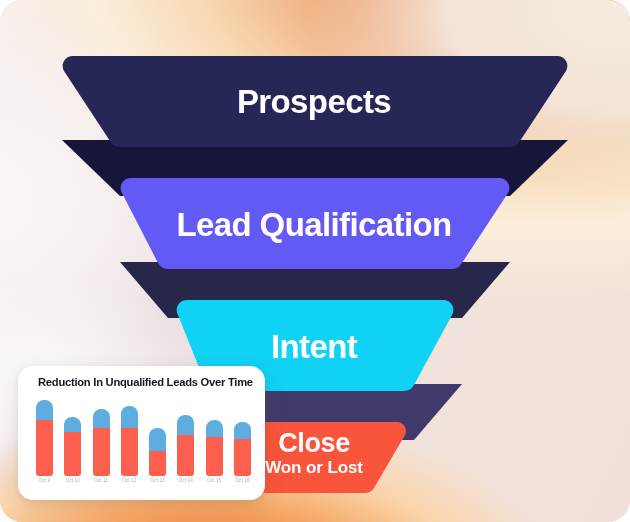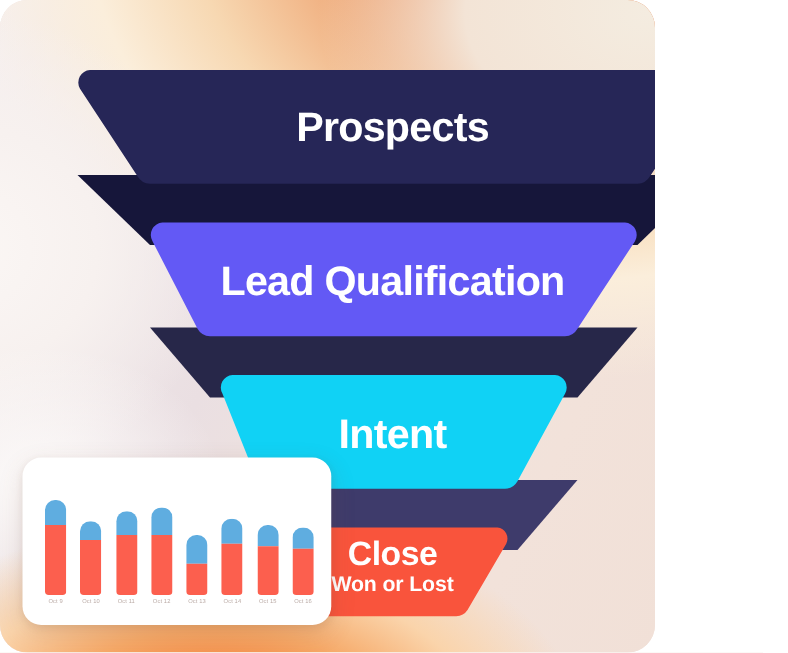--- a/index.html
+++ b/index.html
@@ -9,21 +9,21 @@
   }
   body {
     width: 630px;
     height: 522px;
     overflow: hidden;
     font-family: "Liberation Sans", sans-serif;
   }
 
   #stage {
     position: relative;
-    width: 524px;
+    width: 630px;
     height: 522px;
     border-radius: 22px;
     overflow: hidden;
     background: #f0e0d8;
   }
 
   
   .bg-layer {
     position: absolute;
     inset: 0;
@@ -222,20 +222,21 @@
 
         <text class="stage-label stage-label-close" x="314" y="452">Close</text>
 
         <text class="stage-label stage-label-sub" x="314" y="473">Won or Lost</text>
 
       </g>
     </svg>
   </div>
 
   <div id="chart-card">
+    <div id="chart-title">Reduction In Unqualified Leads Over Time</div>
 
     <div id="chart-plot">
         <div class="bar-col" style="left: 0px;">
           <div class="bar-stack" style="height: 76.44px;">
             <div class="seg-top" style="height: 26.5306%; background: rgb(95, 173, 224);"></div>
             <div class="seg-bottom" style="height: 73.4694%; background: rgb(252, 95, 78);"></div>
           </div>
         </div>
         <div class="bar-col" style="left: 28.2857px;">
           <div class="bar-stack" style="height: 59.28px;">

